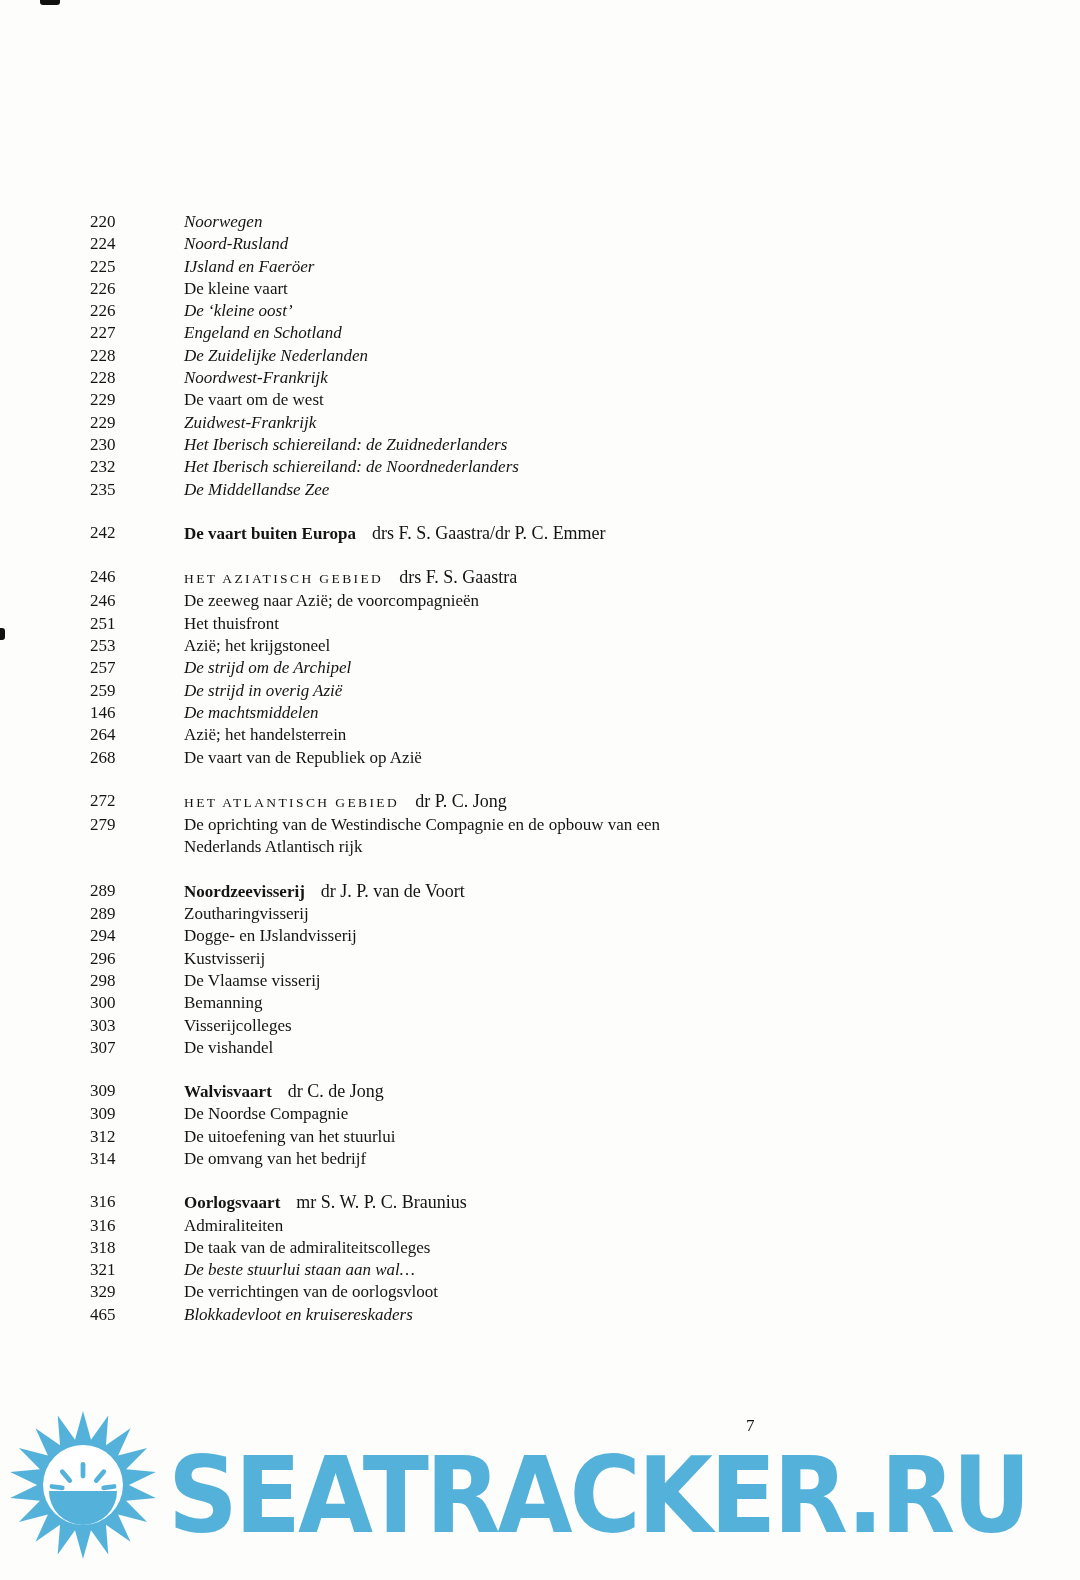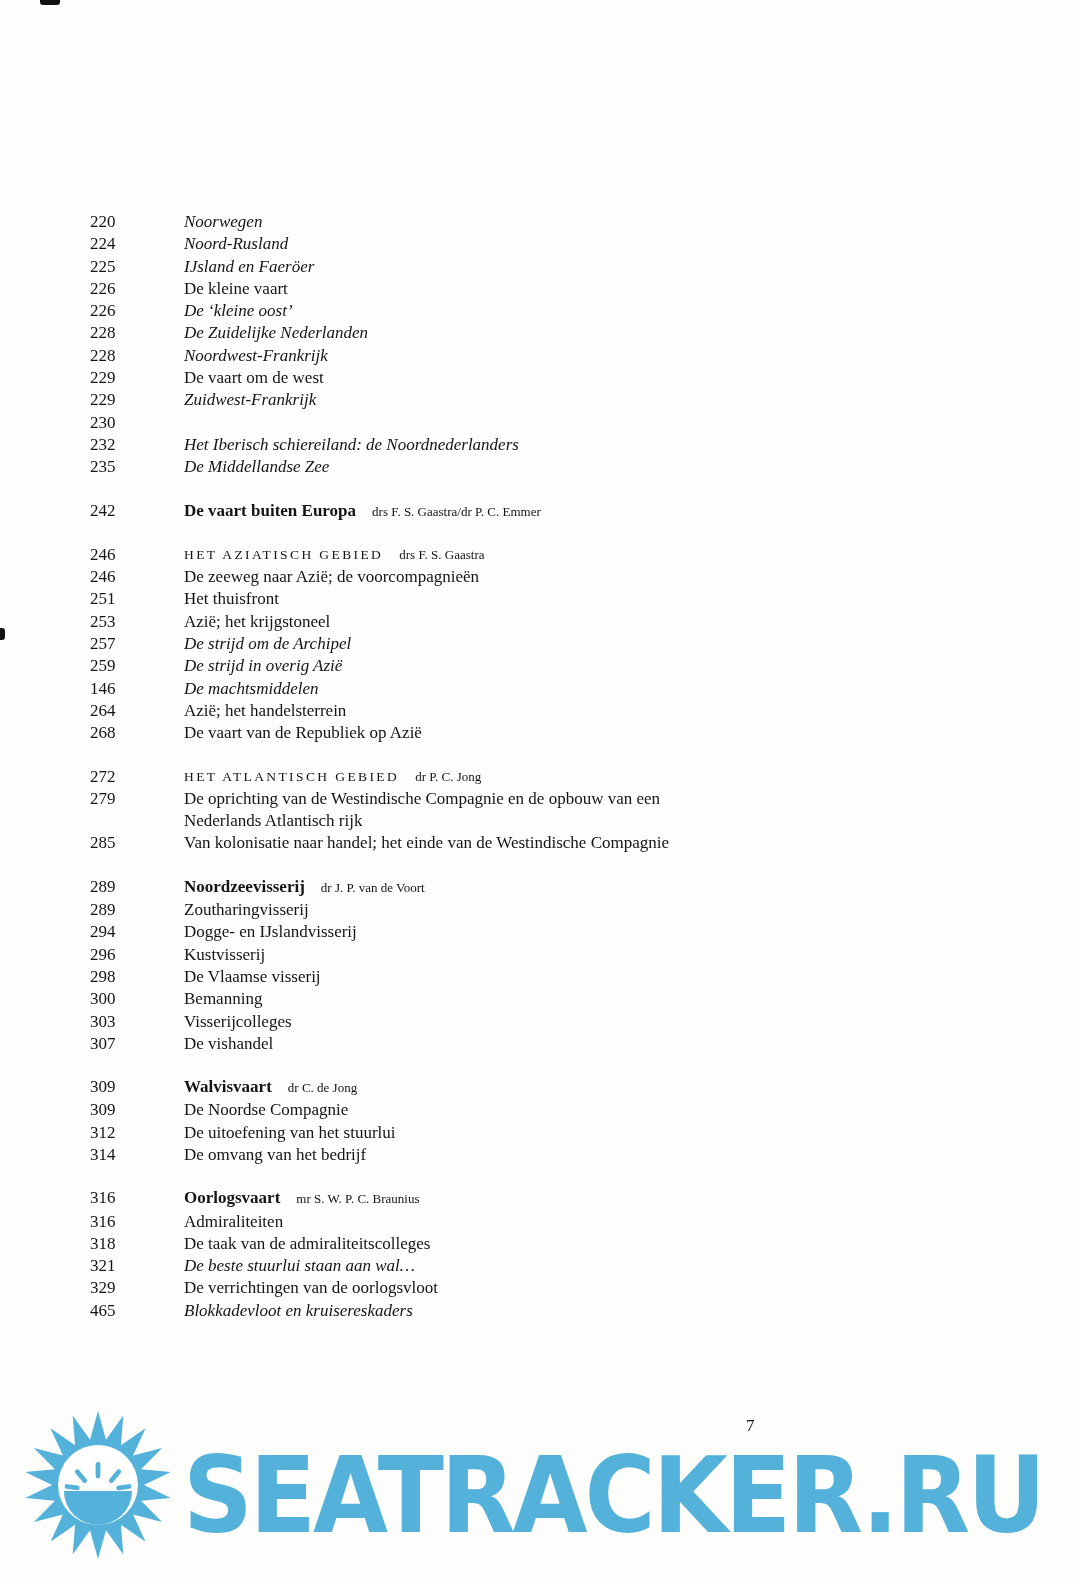--- a/index.html
+++ b/index.html
@@ -28,33 +28,33 @@
     white-space:pre-line;
   }
   .toc-title.italic{font-style:italic;}
   .toc-title.bold{font-weight:bold;}
   .toc-title.smallcaps{
     font-size:13.5px;
     letter-spacing:2.4px;
   }
   .toc-author{
     margin-left:16px;
-    font-size:13px;
+    font-size:18px;
     font-style:normal;font-weight:normal;letter-spacing:0;
   }
   .section-gap{height:21px;}
 
   
   .page-number{
     position:absolute;left:746px;top:1416px;
     font-size:17px;
   }
 
   
-  .watermark{position:absolute;left:16px;top:1405px;width:976px;height:175px;}
+  .watermark{position:absolute;left:1px;top:1405px;width:976px;height:175px;}
   .wm-icon{position:absolute;left:8px;top:6px;width:148px;height:148px;}
   .wm-text{
     position:absolute;left:167px;top:38px;
     font-family:"DejaVu Sans","Liberation Sans",sans-serif;
     font-weight:bold;
     font-size:97px;line-height:1;
     letter-spacing:-3px;
     color:#54b2da;
     transform:scaleY(1.08);
     transform-origin:top left;
@@ -89,37 +89,42 @@
       </div>
       <div class="toc-row">
         <span class="toc-num">226</span>
         <span class="toc-title regular">De kleine vaart</span>
       </div>
       <div class="toc-row">
         <span class="toc-num">226</span>
         <span class="toc-title italic">De ‘kleine oost’</span>
       </div>
       <div class="toc-row">
+        <span class="toc-num">227</span>
+        <span class="toc-title italic">Engeland en Schotland</span>
+      </div>
+      <div class="toc-row">
         <span class="toc-num">228</span>
         <span class="toc-title italic">De Zuidelijke Nederlanden</span>
       </div>
       <div class="toc-row">
         <span class="toc-num">228</span>
         <span class="toc-title italic">Noordwest-Frankrijk</span>
       </div>
       <div class="toc-row">
         <span class="toc-num">229</span>
         <span class="toc-title regular">De vaart om de west</span>
       </div>
       <div class="toc-row">
         <span class="toc-num">229</span>
         <span class="toc-title italic">Zuidwest-Frankrijk</span>
       </div>
       <div class="toc-row">
         <span class="toc-num">230</span>
+        <span class="toc-title italic">Het Iberisch schiereiland: de Zuidnederlanders</span>
       </div>
       <div class="toc-row">
         <span class="toc-num">232</span>
         <span class="toc-title italic">Het Iberisch schiereiland: de Noordnederlanders</span>
       </div>
       <div class="toc-row">
         <span class="toc-num">235</span>
         <span class="toc-title italic">De Middellandse Zee</span>
       </div>
       <div class="section-gap"></div>
@@ -166,24 +171,20 @@
       </div>
       <div class="section-gap"></div>
       <div class="toc-row">
         <span class="toc-num">272</span>
         <span class="toc-title smallcaps">HET ATLANTISCH GEBIED<span class="toc-author">dr P. C. Jong</span></span>
       </div>
       <div class="toc-row">
         <span class="toc-num">279</span>
         <span class="toc-title regular">De oprichting van de Westindische Compagnie en de opbouw van een
 Nederlands Atlantisch rijk</span>
-      </div>
-      <div class="toc-row">
-        <span class="toc-num">285</span>
-        <span class="toc-title regular">Van kolonisatie naar handel; het einde van de Westindische Compagnie</span>
       </div>
       <div class="section-gap"></div>
       <div class="toc-row">
         <span class="toc-num">289</span>
         <span class="toc-title bold">Noordzeevisserij<span class="toc-author">dr J. P. van de Voort</span></span>
       </div>
       <div class="toc-row">
         <span class="toc-num">289</span>
         <span class="toc-title regular">Zoutharingvisserij</span>
       </div>

